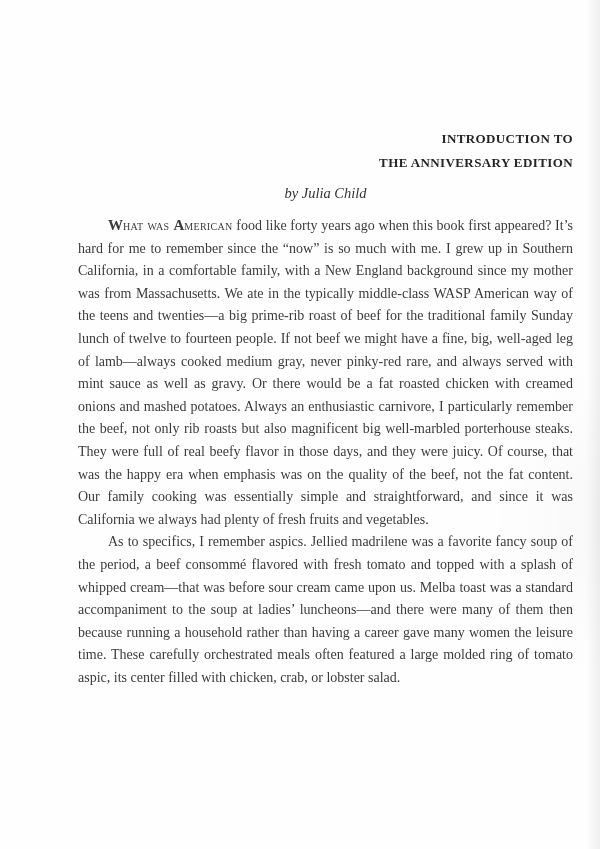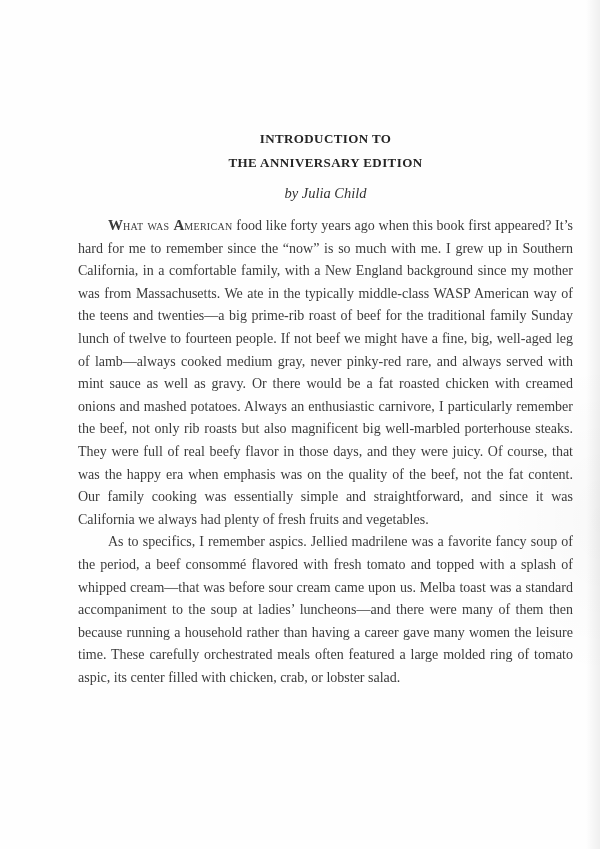--- a/index.html
+++ b/index.html
@@ -16,21 +16,21 @@
     font-family: "Liberation Serif", "DejaVu Serif", serif;
   }
   .content {
     position: absolute;
     left: 78px;
     top: 131px;
     width: 495px;
   }
   .title-line {
     margin: 0;
-    text-align: center;
+    text-align: right;
     font-size: 13px;
     font-weight: bold;
     letter-spacing: 0.4px;
     color: #252525;
     line-height: 16px;
   }
   .title-line.first {
     margin-bottom: 8px;
   }
   .title-line.second {

